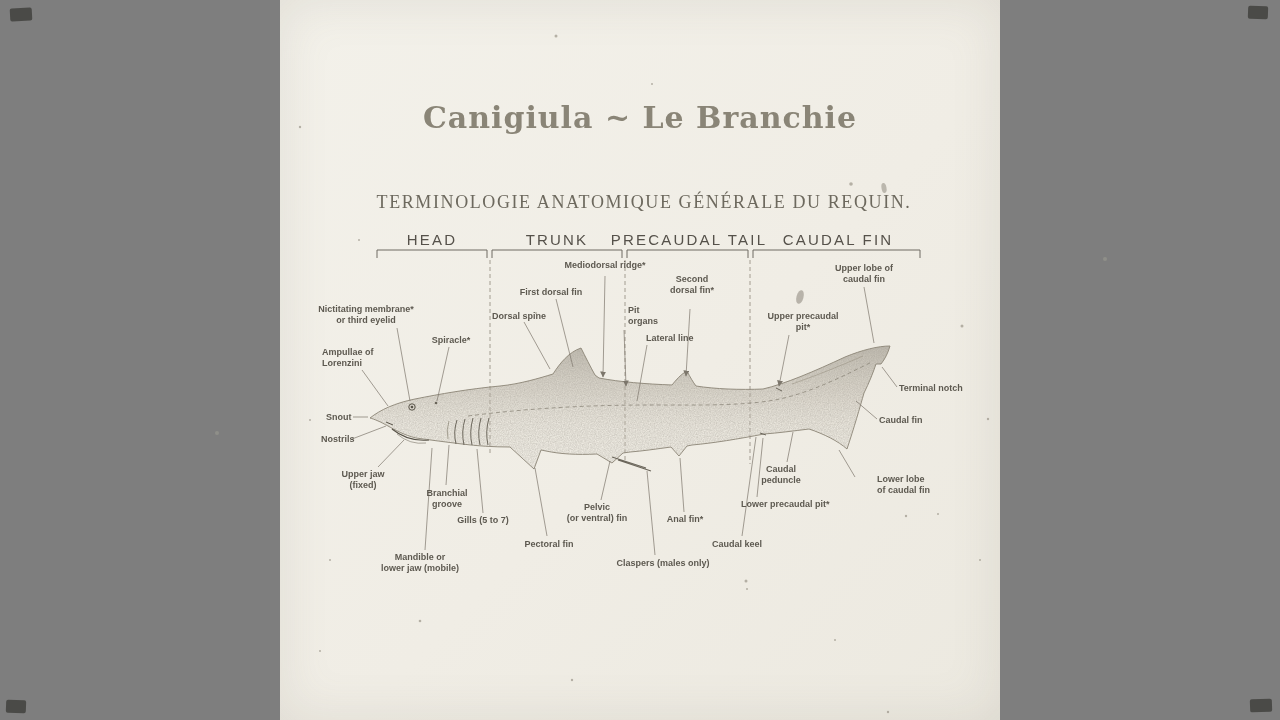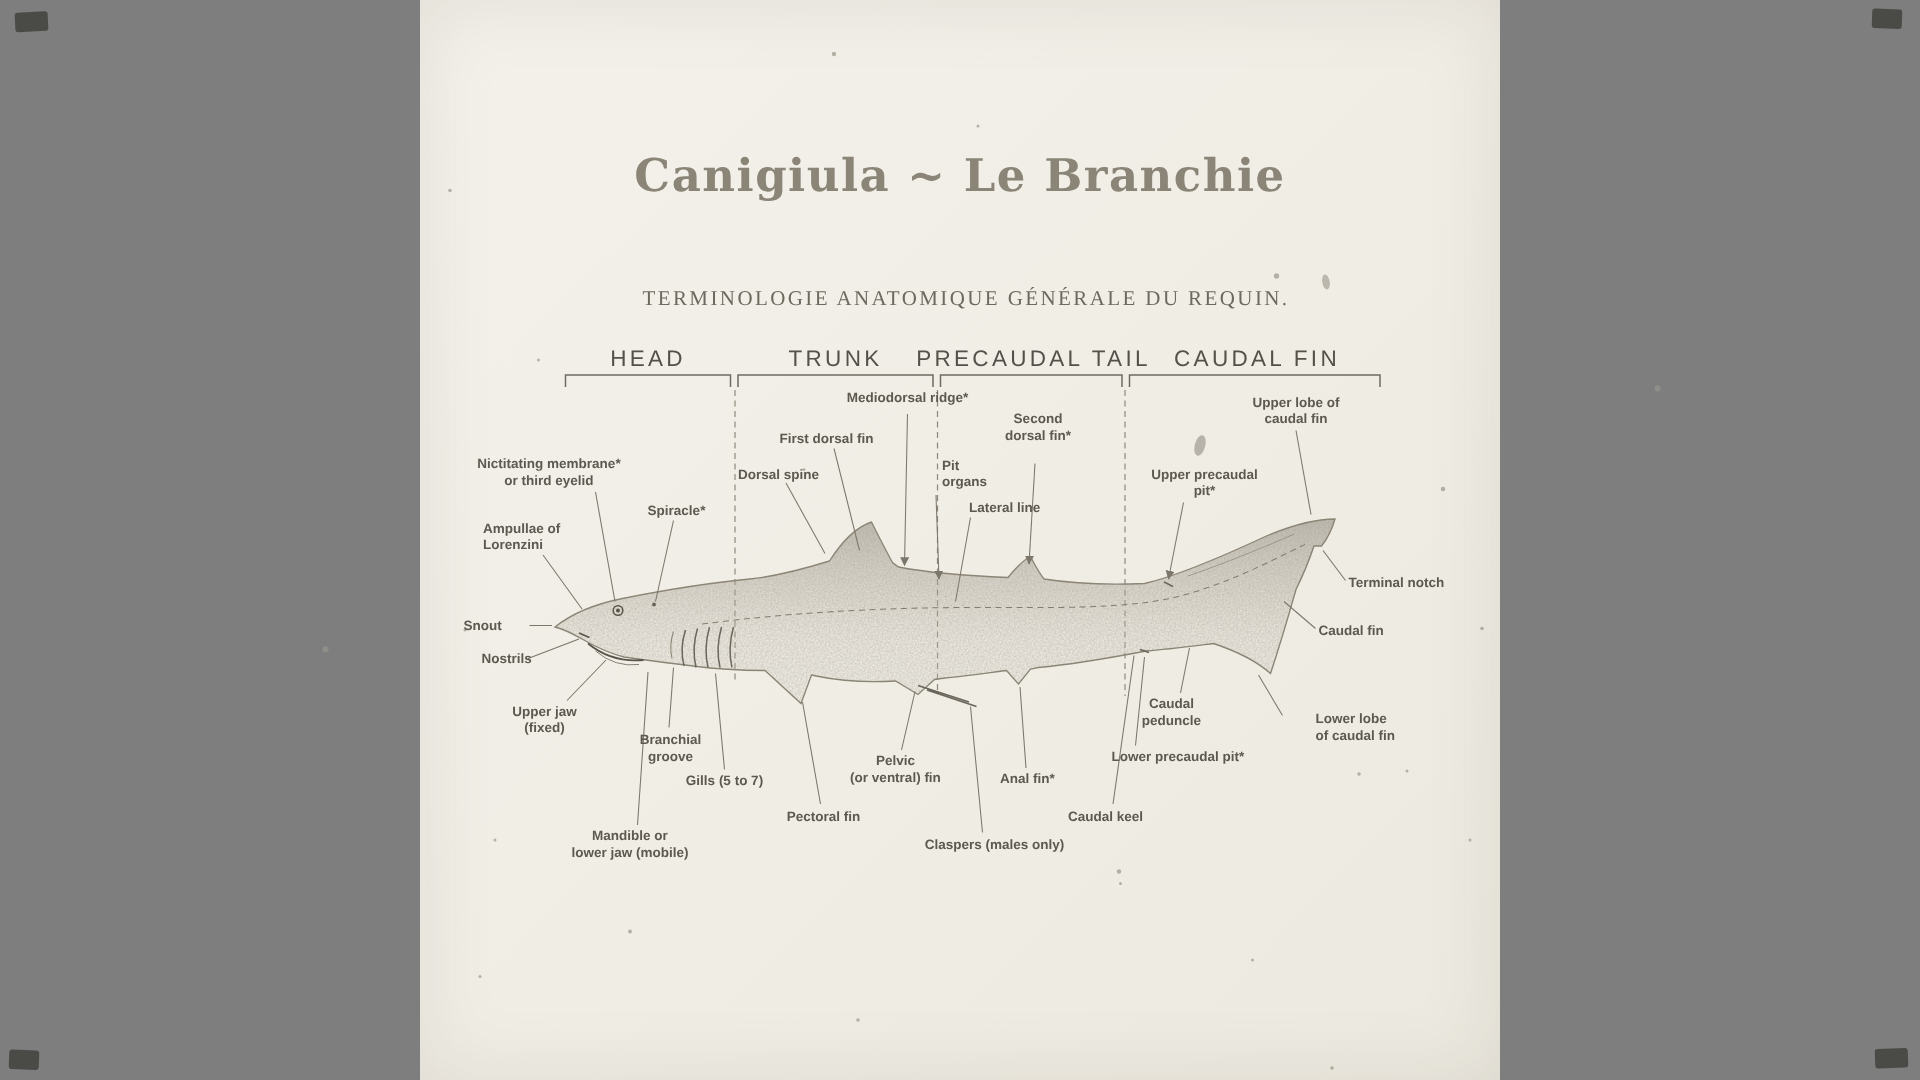--- a/index.html
+++ b/index.html
@@ -16,21 +16,21 @@
   .corner-mark { position:absolute; background:#454541; border-radius:2px; opacity:.9; }
   .bar-speck { position:absolute; background:#97978f; border-radius:50%; opacity:.7; }
 
   .title {
     position:absolute; left:640px; top:100px; transform:translateX(-50%);
     font-family:"DejaVu Serif", serif; font-size:30px; font-weight:700;
     color:#8a8577; letter-spacing:1px; white-space:nowrap;
   }
   .subtitle {
     position:absolute; left:644px; top:192px; transform:translateX(-50%);
-    font-family:"Liberation Serif", serif; font-size:14px;
+    font-family:"Liberation Serif", serif; font-size:18px;
     letter-spacing:1.6px; color:#6d695e; white-space:nowrap;
   }
   .section-label {
     position:absolute; top:231px; transform:translateX(-50%);
     font-size:15px; font-weight:normal; letter-spacing:2.2px;
     color:#55514a; white-space:nowrap;
   }
   .lbl {
     position:absolute; font-size:9px; line-height:1.25; color:#5d5950;
     white-space:pre-line;
@@ -182,21 +182,21 @@
   <div class="lbl c" style="left:519px;top:311px">Dorsal spine</div>
   <div class="lbl" style="left:628px;top:305px">Pit
 organs</div>
   <div class="lbl" style="left:646px;top:333px">Lateral line</div>
   <div class="lbl c" style="left:803px;top:311px">Upper precaudal
 pit*</div>
   <div class="lbl c" style="left:451px;top:335px">Spiracle*</div>
   <div class="lbl" style="left:322px;top:347px">Ampullae of
 Lorenzini</div>
   <div class="lbl" style="left:899px;top:383px">Terminal notch</div>
-  <div class="lbl" style="left:309px;top:412px">Snout</div>
+  <div class="lbl" style="left:326px;top:412px">Snout</div>
   <div class="lbl" style="left:879px;top:415px">Caudal fin</div>
   <div class="lbl" style="left:321px;top:434px">Nostrils</div>
   <div class="lbl c" style="left:363px;top:469px">Upper jaw
 (fixed)</div>
   <div class="lbl c" style="left:447px;top:488px">Branchial
 groove</div>
   <div class="lbl c" style="left:483px;top:515px">Gills (5 to 7)</div>
   <div class="lbl c" style="left:597px;top:502px">Pelvic
 (or ventral) fin</div>
   <div class="lbl c" style="left:685px;top:514px">Anal fin*</div>

